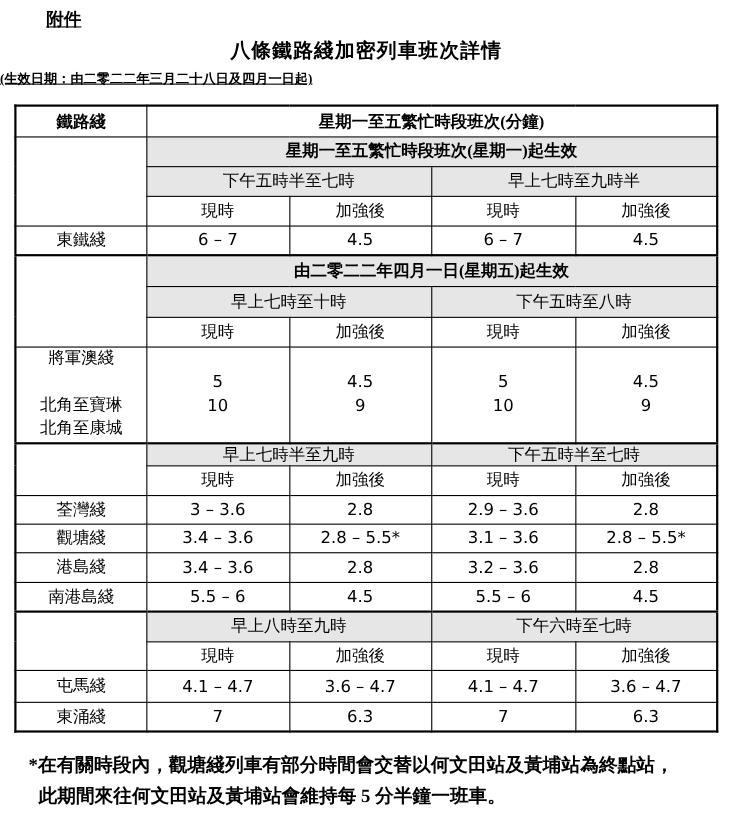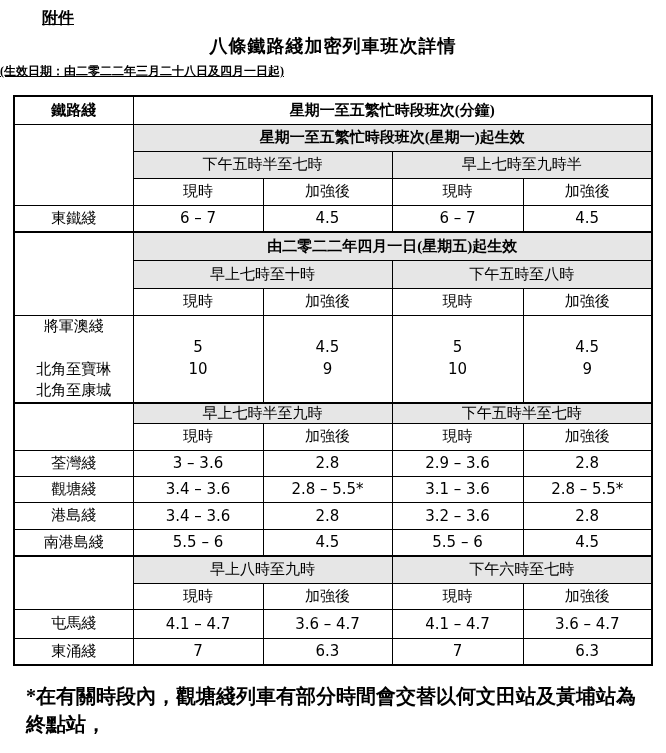--- a/index.html
+++ b/index.html
@@ -66,21 +66,21 @@
   }
   .tko-val {
     vertical-align: bottom;
     line-height: 21.5px;
     padding-bottom: 1px;
   }
   .spacer-line { height: 21.5px; }
 
   .footnote {
     margin: 16px 0 0 26px;
-    font-size: 20px;
+    font-size: 17px;
     font-weight: bold;
     line-height: 28px;
     width: 625px;
   }
   .footnote .indent { padding-left: 9px; display: inline-block; }
 </style>
 </head>
 <body>
 
 
@@ -228,16 +228,17 @@
     <td class="num">7</td>
     <td class="num">6.3</td>
     <td class="num">7</td>
     <td class="num">6.3</td>
   </tr>
 </tbody>
   </table>
 
 <div class="footnote">
   <div>*在有關時段內，觀塘綫列車有部分時間會交替以何文田站及黃埔站為終點站，</div>
+  <div><span class="indent">此期間來往何文田站及黃埔站會維持每 5 分半鐘一班車。</span></div>
 </div>
 
 
 
 
 </body></html>

